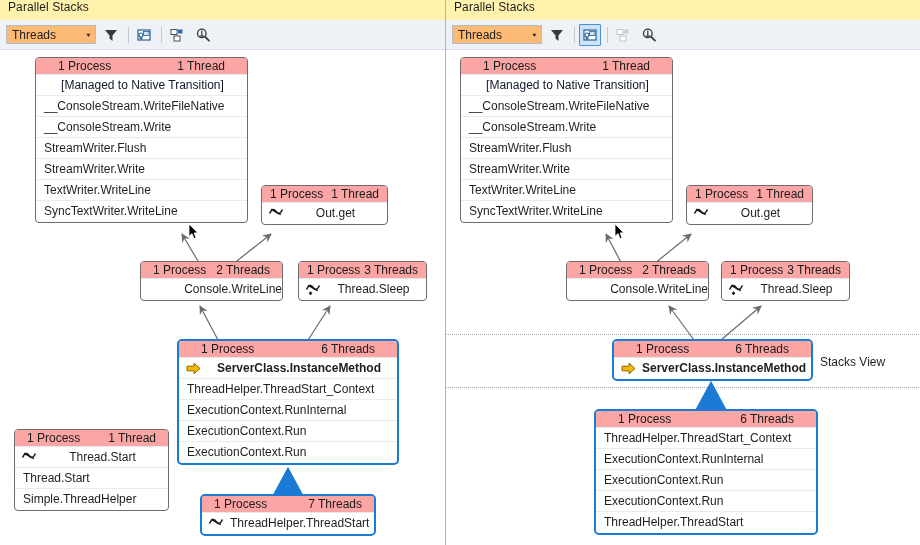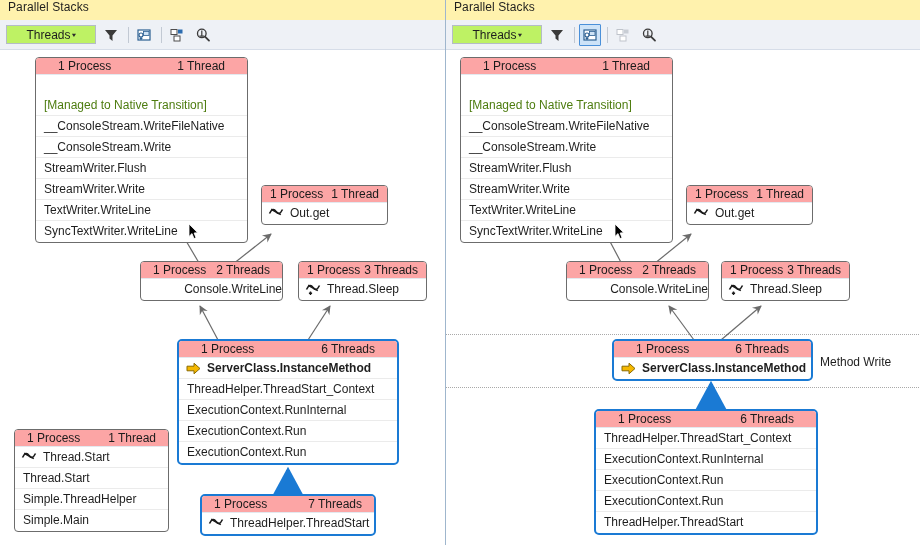--- a/index.html
+++ b/index.html
@@ -24,22 +24,22 @@
   .titlebar .t{padding-left:8px;font-size:12px;color:#1e1e1e;letter-spacing:.1px;}
 
   .toolbar{
     position:absolute;left:0;top:20px;right:0;height:29px;
     background:#eef1f6;
     border-bottom:1px solid #d6dde8;
     display:flex;align-items:center;
   }
   .combo{
     margin-left:6px;width:90px;height:19px;
-    background:#bef264;border:1px solid #b4bcc6;
-    display:flex;align-items:center;justify-content:center;
+    background:#fdba74;border:1px solid #b4bcc6;
+    display:flex;align-items:center;justify-content:space-between;
     padding:0 3px 0 5px;box-sizing:border-box;font-size:12px;
   }
   .combo .caret{font-size:7px;color:#2b2b2b;transform:scaleY(.8);}
   .tb-icon{
     width:22px;height:22px;margin-left:4px;
     display:flex;align-items:center;justify-content:center;
     box-sizing:border-box;border:1px solid transparent;border-radius:1px;
   }
   .tb-icon.sel{background:#cde3f8;border:1px solid #4a90d9;}
   .tb-sep{width:1px;height:16px;background:#c2c9d3;margin-left:6px;}
@@ -60,23 +60,23 @@
   .hdr.wide{padding:0 22px;}
   .hdr.narrow{padding:0 8px;}
   .row{
     height:21px;line-height:21px;font-size:12px;
     padding-left:8px;padding-right:6px;white-space:nowrap;
     border-bottom:1px solid #ebebeb;box-sizing:border-box;
     position:relative;
   }
   .row:last-child{border-bottom:none;}
   .row.center{text-align:right;padding-left:0;padding-right:0;}
-  .row.dim{color:#4d7c0f;margin-top:20px;}
+  .row.dim{color:#0f172a;text-align:center;}
   .row.bold{font-weight:bold;}
-  .row.ind{padding-left:28px;}
+  .row.ind{padding-left:28px;text-align:center;}
 
   .wavy{
     position:absolute;left:6px;top:3px;width:16px;height:14px;
   }
   .gotoarrow{position:absolute;left:7px;top:4px;width:15px;height:13px;}
 
   
   .conn{position:absolute;left:0;top:0;width:100%;height:100%;pointer-events:none;}
 
   .dotline{
@@ -208,21 +208,20 @@
       <div class="hdr">
         <span>1 Process</span>
         <span>1 Thread</span>
       </div>
       <div class="row ind"><svg class="wavy" viewBox="0 0 16 14">
           <path d="M1.5 7.5 C4 2.5, 6 2.5, 8 5.5 C10 8.5, 12 8.5, 14.5 3.5" fill="none" stroke="#1a1a1a" stroke-width="1.6"></path>
           <path d="M3.2 3.2 L12.8 8.6" stroke="#1a1a1a" stroke-width="1.6"></path>
         </svg><span>Thread.Start</span></div>
       <div class="row"><span>Thread.Start</span></div>
       <div class="row"><span>Simple.ThreadHelper</span></div>
-      <div class="row"><span>Simple.Main</span></div>
     </div>
   <div class="sbox hl" id="L6" style="left:200px;top:494px;width:176px;">
       <div class="hdr">
         <span>1 Process</span>
         <span>7 Threads</span>
       </div>
       <div class="row ind"><svg class="wavy" viewBox="0 0 16 14">
           <path d="M1.5 7.5 C4 2.5, 6 2.5, 8 5.5 C10 8.5, 12 8.5, 14.5 3.5" fill="none" stroke="#1a1a1a" stroke-width="1.6"></path>
           <path d="M3.2 3.2 L12.8 8.6" stroke="#1a1a1a" stroke-width="1.6"></path>
         </svg><span>ThreadHelper.ThreadStart</span></div>
@@ -272,21 +271,21 @@
       <svg width="16" height="16" viewBox="0 0 16 16">
         <circle cx="6.8" cy="6.4" r="4.3" fill="none" stroke="#3a3a3a" stroke-width="1.3"></circle>
         <path d="M10 9.6 L14 13.6" stroke="#3a3a3a" stroke-width="1.8" stroke-linecap="round"></path>
         <path d="M6.8 3.6 v5.6 M4.4 9.2 h4.8" stroke="#3a3a3a" stroke-width="1.2"></path>
       </svg>
     </div>
   </div>
 
   <div class="dotline" style="top:334px;"></div>
   <div class="dotline" style="top:387px;"></div>
-  <span class="mvlabel" style="left:374px;top:355px;">Method Write</span>
+  <span class="mvlabel" style="left:374px;top:355px;">Stacks View</span>
 
   <svg class="conn">
     <defs>
       <marker id="ahR" markerWidth="9" markerHeight="9" refX="7.2" refY="4.5" orient="auto">
         <path d="M0.5,0.8 L8,4.5 L0.5,8.2 L3,4.5 Z" fill="#6b6b6b"></path>
       </marker>
       <marker id="ahRb" markerWidth="8" markerHeight="8" refX="6.6" refY="4" orient="auto">
         <path d="M0,0 L7.4,4 L0,8 Z" fill="#1a7ad4"></path>
       </marker>
     </defs>

